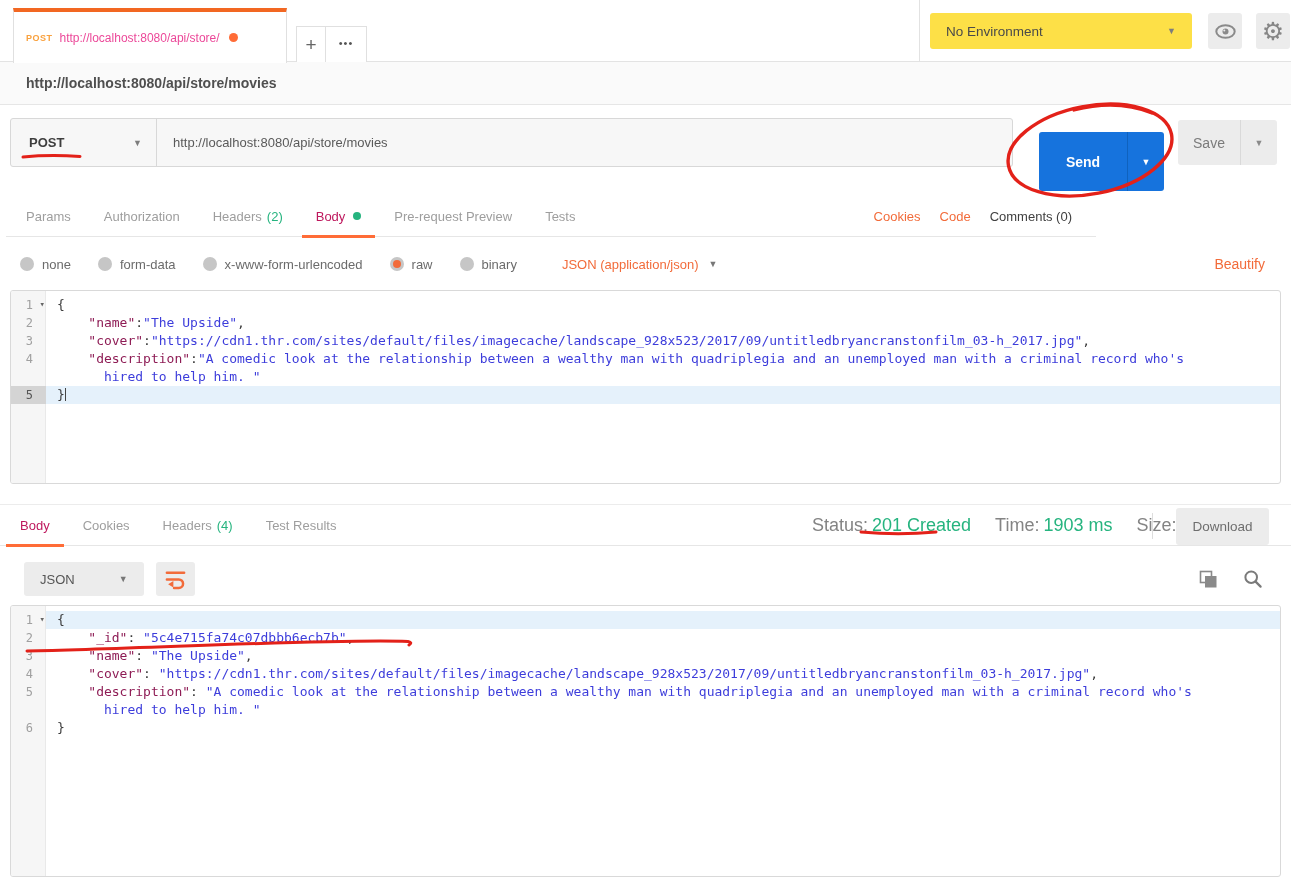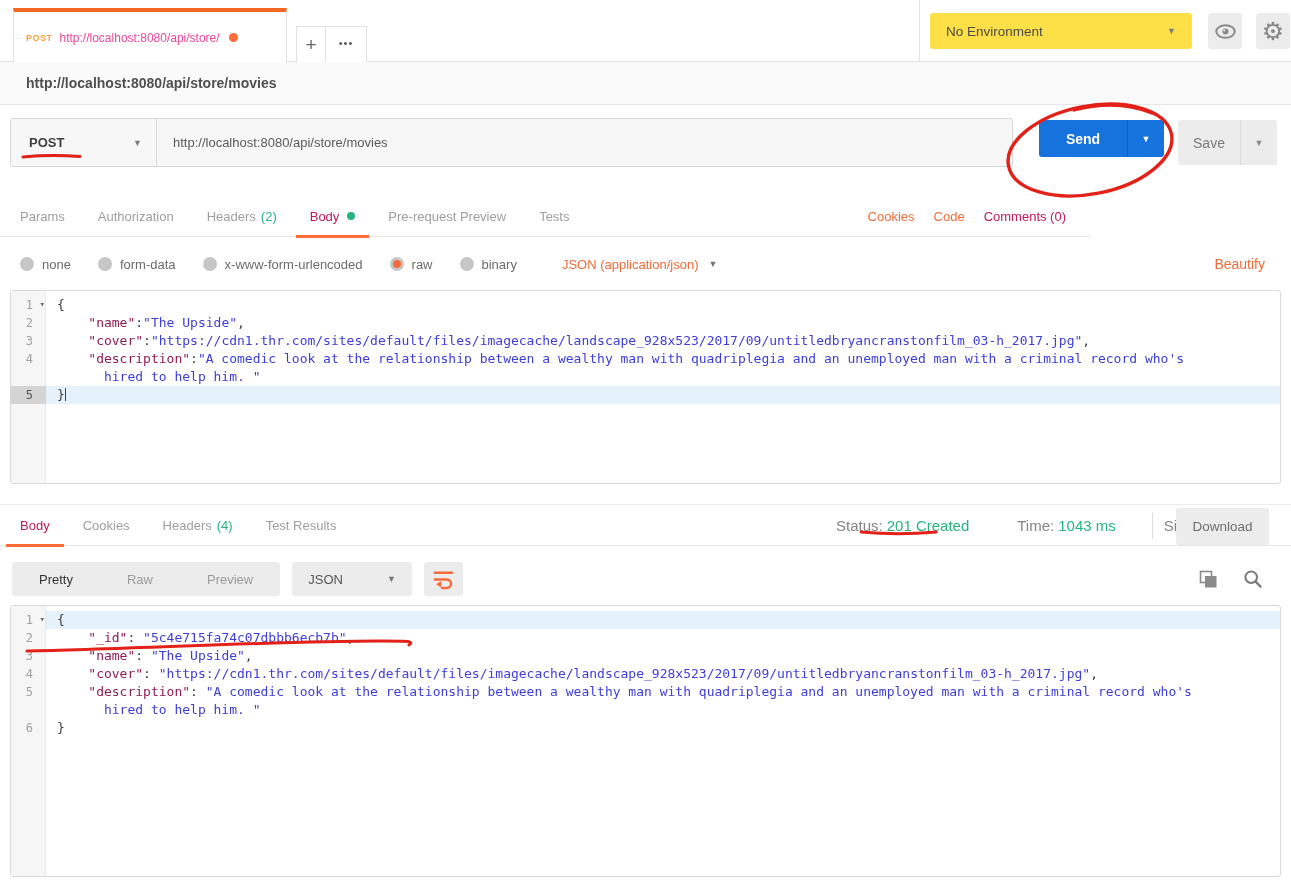--- a/index.html
+++ b/index.html
@@ -32,39 +32,39 @@
               display:flex; align-items:center; padding:0 26px; }
   .titlebar span { color:#4f4f4f; font-size:14px; font-weight:bold; }
 
   
   .req-bar { position:absolute; left:10px; top:118px; width:1271px; height:49px; }
   .url-group { position:absolute; left:0; top:0; width:1003px; height:49px; border:1px solid #d8d8d8; border-radius:3px; display:flex; background:#f7f7f7; }
   .method-select { width:146px; border-right:1px solid #d8d8d8; display:flex; align-items:center; padding:0 14px 0 18px; cursor:pointer; }
   .method-select b { color:#3e3e3e; font-size:13px; font-weight:bold; }
   .method-caret { margin-left:auto; color:#7d7d7d; font-size:9px; }
   .url-field { flex:1; display:flex; align-items:center; padding:0 16px; color:#5a5a5a; font-size:13px; }
-  .send-group { position:absolute; left:1029px; top:2px; height:37px; display:flex; border-radius:3px; overflow:hidden; cursor:pointer; }
+  .send-group { position:absolute; left:1029px; top:14px; height:59px; display:flex; border-radius:3px; overflow:hidden; cursor:pointer; }
   .send-main { background:#1673dd; color:#fff; font-size:14px; font-weight:bold; width:88px; display:flex; align-items:center; justify-content:center; }
   .send-caret { background:#1673dd; width:37px; border-left:1px solid #0f62be; display:flex; align-items:center; justify-content:center; color:#fff; font-size:9px; }
   .save-group { position:absolute; left:1168px; top:2px; height:45px; display:flex; border-radius:3px; overflow:hidden; cursor:pointer; }
   .save-main { background:#ececec; color:#7b7b7b; font-size:14px; width:62px; display:flex; align-items:center; justify-content:center; }
   .save-caret { background:#ececec; width:37px; border-left:1px solid #d9d9d9; display:flex; align-items:center; justify-content:center; color:#8a8a8a; font-size:9px; }
 
   
-  .req-tabs { position:absolute; left:0; top:196px; width:1090px; height:41px; border-bottom:1px solid #e6e6e6;
+  .req-tabs { position:absolute; left:6px; top:196px; width:1090px; height:41px; border-bottom:1px solid #e6e6e6;
               display:flex; align-items:center; padding:0 24px 0 6px; }
   .rtab { position:relative; height:41px; display:flex; align-items:center; padding:0 14px; margin-right:5px;
           color:#9e9e9e; font-size:13px; cursor:pointer; white-space:nowrap; }
   .rtab.active { color:#be185d; }
   .rtab.active::after { content:""; position:absolute; left:0; right:0; bottom:-1px; height:3px; background:#ff6c37; }
   .rtab .count { color:#26b47f; margin-left:5px; }
   .rtab .gdot { width:8px; height:8px; border-radius:50%; background:#26b47f; margin-left:8px; }
   .req-links { margin-left:auto; display:flex; gap:19px; }
   .req-links .lnk { color:#f26b3a; font-size:13px; cursor:pointer; }
-  .req-links .lnk.muted { color:#be185d; }
+  .req-links .lnk.muted { color:#404040; }
 
   
   .modes { position:absolute; left:0; top:245px; width:1291px; height:38px; display:flex; align-items:center; padding:0 26px 0 20px; }
   .mode { display:flex; align-items:center; margin-right:27px; cursor:pointer; }
   .radio { width:14px; height:14px; border-radius:50%; background:#c6c6c6; margin-right:8px; position:relative; }
   .radio.sel::after { content:""; position:absolute; left:3px; top:3px; width:8px; height:8px; border-radius:50%; background:#f26b3a; }
   .mode span.lbl { color:#6b6b6b; font-size:13px; }
   .ctype { display:flex; align-items:center; margin-left:18px; cursor:pointer; }
   .ctype .ct { color:#f26b3a; font-size:13px; }
   .ctype .caret { color:#777; font-size:9px; margin-left:10px; }
@@ -88,21 +88,21 @@
   .tk-p { color:#3a3a3a; }
   .tk-w { color:#3a3a3a; }
   .caret-bar { display:inline-block; width:1px; height:13px; background:#444; vertical-align:-2px; }
   #req-editor { top:290px; height:194px; }
   #resp-editor { top:605px; height:272px; }
 
   
   .resp-meta { position:absolute; left:0; top:504px; width:1291px; height:42px; border-top:1px solid #ececec; border-bottom:1px solid #e6e6e6; }
   .resp-tabs { position:absolute; left:6px; top:0; height:41px; display:flex; align-items:center; }
   .meta-group { position:absolute; left:812px; top:0; height:41px; display:flex; align-items:center; gap:24px; }
-  .meta-item { font-size:15px; color:#848484; white-space:nowrap;margin-left:24px; }
+  .meta-item { font-size:18px; color:#848484; white-space:nowrap; }
   .meta-item b { color:#26b47f; font-weight:normal; margin-left:4px; }
   .meta-divider { position:absolute; left:1152px; top:8px; height:26px; width:1px; background:#ddd; }
   .download-btn { position:absolute; left:1176px; top:3px; width:93px; height:37px; background:#ececec; border-radius:3px;
                   display:flex; align-items:center; justify-content:center; color:#6e6e6e; font-size:13.5px; cursor:pointer; }
 
   
   .resp-toolbar { position:absolute; left:0; top:557px; width:1291px; height:44px; display:flex; align-items:center; padding:0 28px 0 12px; }
   .seg-group { background:#ececec; border-radius:3px; height:34px; display:flex; align-items:center; }
   .seg { padding:0 27px; font-size:13px; color:#9b9b9b; cursor:pointer; }
   .seg.active { color:#333; }
@@ -287,33 +287,28 @@
         <div class="rtab">
           <span>Headers</span>
           <span class="count">(4)</span>
         </div>
         <div class="rtab">
           <span>Test Results</span>
         </div>
       </div>
     <div class="meta-group" id="resp-meta-group">
         <span class="meta-item">Status:<b>201 Created</b></span>
-        <span class="meta-item">Time:<b>1043 ms</b></span>
+        <span class="meta-item">Time:<b>1903 ms</b></span>
         <span class="meta-item">Size:<b>501 B</b></span>
       </div>
     <div class="meta-divider"></div>
     <div class="download-btn">Download</div>
   </div>
 
   <div class="resp-toolbar">
-    <div class="seg-group" id="views">
-        <div class="seg active">Pretty</div>
-        <div class="seg">Raw</div>
-        <div class="seg">Preview</div>
-      </div>
     <div class="fmt-select">
       <span class="fmt">JSON</span>
       <span class="caret">▼</span>
     </div>
     <div class="wrap-btn">
       <svg width="23" height="23" viewBox="0 0 24 24">
         <path d="M3 5 H21" stroke="#f26b3a" stroke-width="2.6" stroke-linecap="round" fill="none"></path>
         <path d="M3 12 H15.5 a4.4 4.4 0 0 1 0 8.8 H10.5" stroke="#f26b3a" stroke-width="2.6" stroke-linecap="round" fill="none"></path>
         <path d="M11 13.4 L5.5 16.8 L11 20.2 Z" fill="#f26b3a" transform="translate(-1.2 0.2)"></path>
       </svg>

